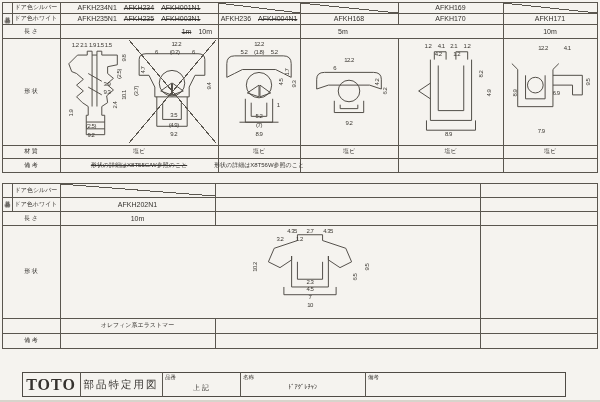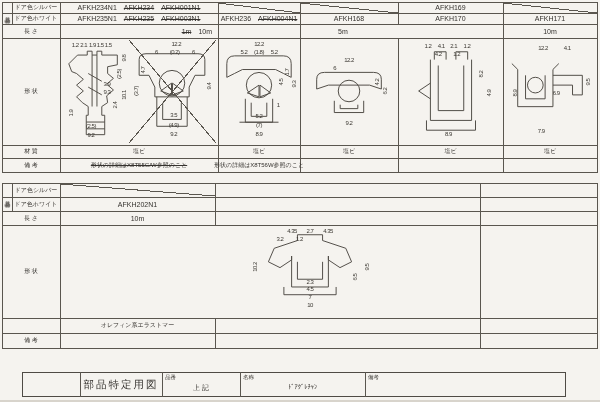--- a/index.html
+++ b/index.html
@@ -260,20 +260,23 @@
       <span class="dim" style="left: 50%; top: 79%;">7</span>
       <span class="dim" style="left: 50%; top: 88%;">10</span>
     </div>
 
   <div style="position:absolute;left:22px;top:372px;width:544px;height:25px;border:1.5px solid #4f4b45;box-sizing:border-box"></div>
   <div class="vline" style="left:80px;top:372px;height:25px"></div>
   <div class="vline" style="left:162px;top:372px;height:25px"></div>
   <div class="vline" style="left:240px;top:372px;height:25px"></div>
   <div class="vline" style="left:365px;top:372px;height:25px"></div>
 
+  <div class="cell" style="left:22px;top:372px;width:58px;height:25px">
+    <span id="logo">TOTO</span>
+  </div>
   <div class="cell" style="left:80px;top:372px;width:82px;height:25px">
     <span id="doctitle">部品特定用図</span>
   </div>
   <div class="tbcell" style="left:162px;top:372px;width:78px;height:25px">
     <span class="tb-label">品番</span>
     <span class="tbval">上 記</span>
   </div>
   <div class="tbcell" style="left:240px;top:372px;width:125px;height:25px">
     <span class="tb-label">名称</span>
     <span class="tbval" style="font-size:6.5px">ﾄﾞｱｸﾞﾚﾁｬﾝ</span>

